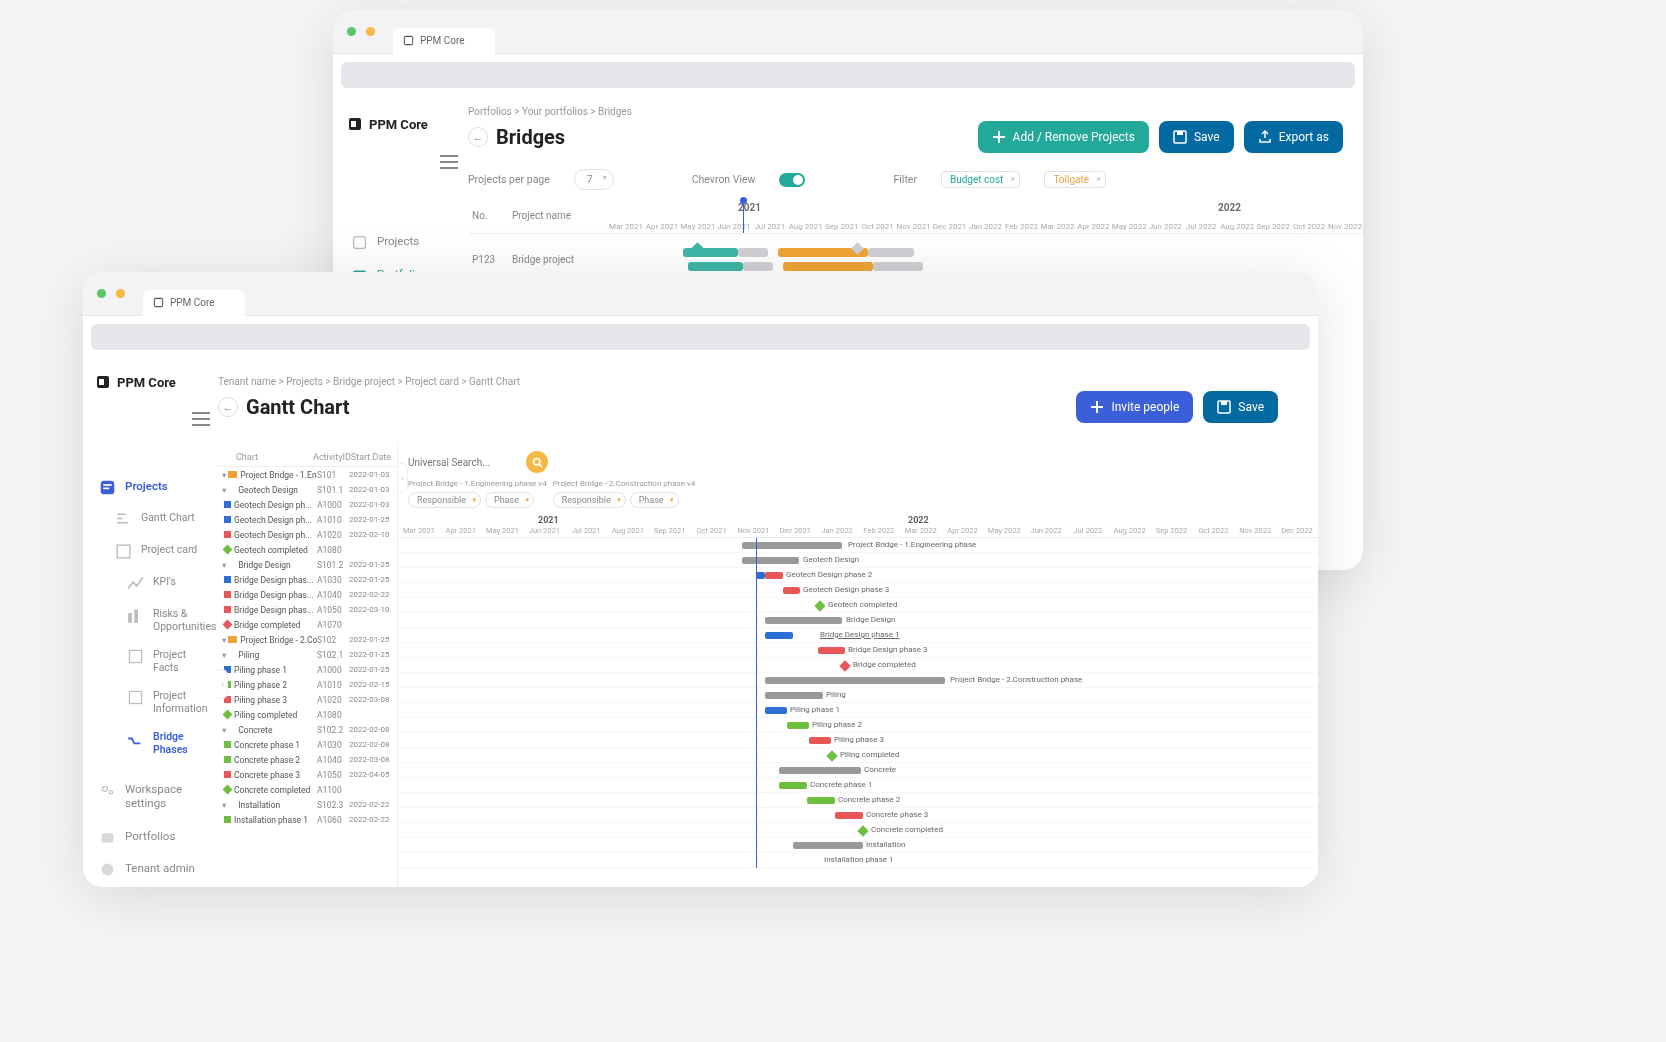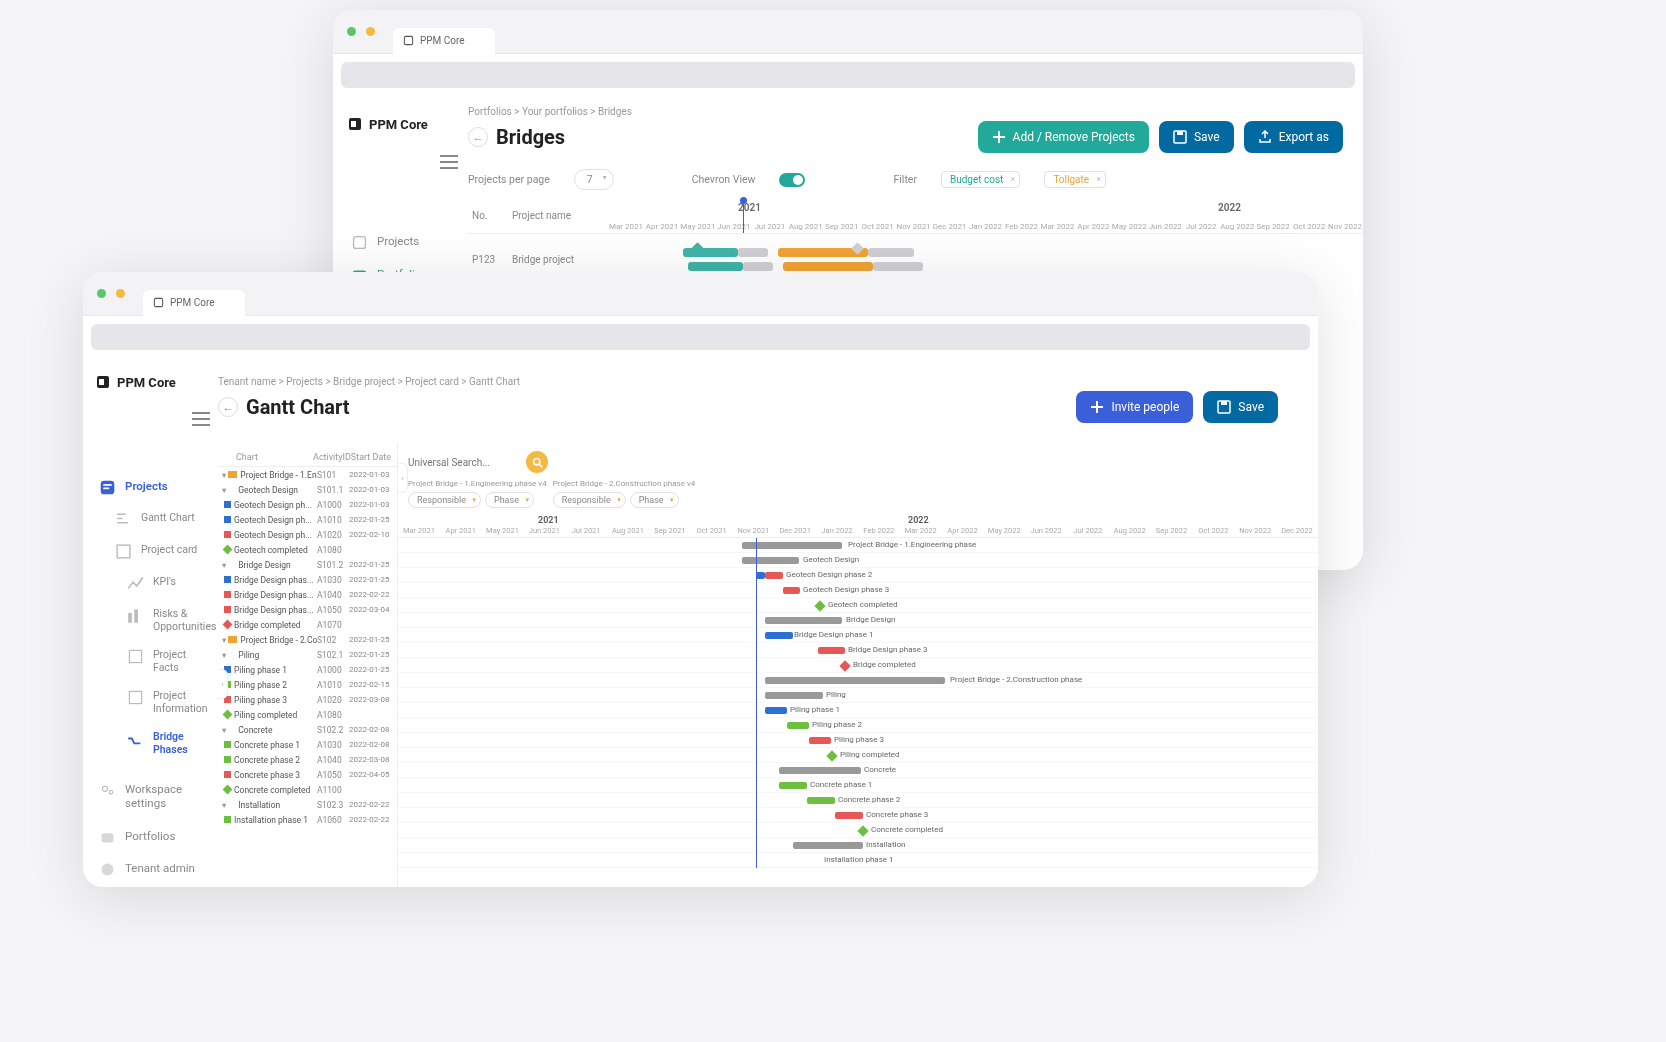--- a/index.html
+++ b/index.html
@@ -481,21 +481,21 @@
                 <span class="sq red"></span>
                 <span class="tn">Bridge Design phas...</span>
                 <span class="tid">A1040</span>
                 <span class="tdate">2022-02-22</span>
               </div>
               <div class="task-row">
                 <span class="fold"> </span>
                 <span class="sq red"></span>
                 <span class="tn">Bridge Design phas...</span>
                 <span class="tid">A1050</span>
-                <span class="tdate">2022-03-04</span>
+                <span class="tdate">2022-03-10</span>
               </div>
               <div class="task-row">
                 <span class="fold"> </span>
                 <span class="dm red"></span>
                 <span class="tn">Bridge completed</span>
                 <span class="tid">A1070</span>
                 <span class="tdate"></span>
               </div>
               <div class="task-row">
                 <span class="fold">▾</span>
@@ -667,21 +667,21 @@
               <div class="crow">
                 <span class="cdm green" style="left: 418px;"></span>
                 <span class="cbar label" style="left: 430px;">Geotech completed</span>
               </div>
               <div class="crow">
                 <span class="cbar ggrey" style="left: 367px; width: 77px;"></span>
                 <span class="cbar label" style="left: 448px;">Bridge Design</span>
               </div>
               <div class="crow">
                 <span class="cbar blue" style="left: 367px; width: 28px;"></span>
-                <span class="cbar label" style="left: 396px;">Bridge Design phase 1</span>
+                <span class="cbar label" style="left: 422px; text-decoration: underline;">Bridge Design phase 1</span>
               </div>
               <div class="crow">
                 <span class="cbar red" style="left: 420px; width: 27px;"></span>
                 <span class="cbar label" style="left: 450px;">Bridge Design phase 3</span>
               </div>
               <div class="crow">
                 <span class="cdm red" style="left: 443px;"></span>
                 <span class="cbar label" style="left: 455px;">Bridge completed</span>
               </div>
               <div class="crow">

